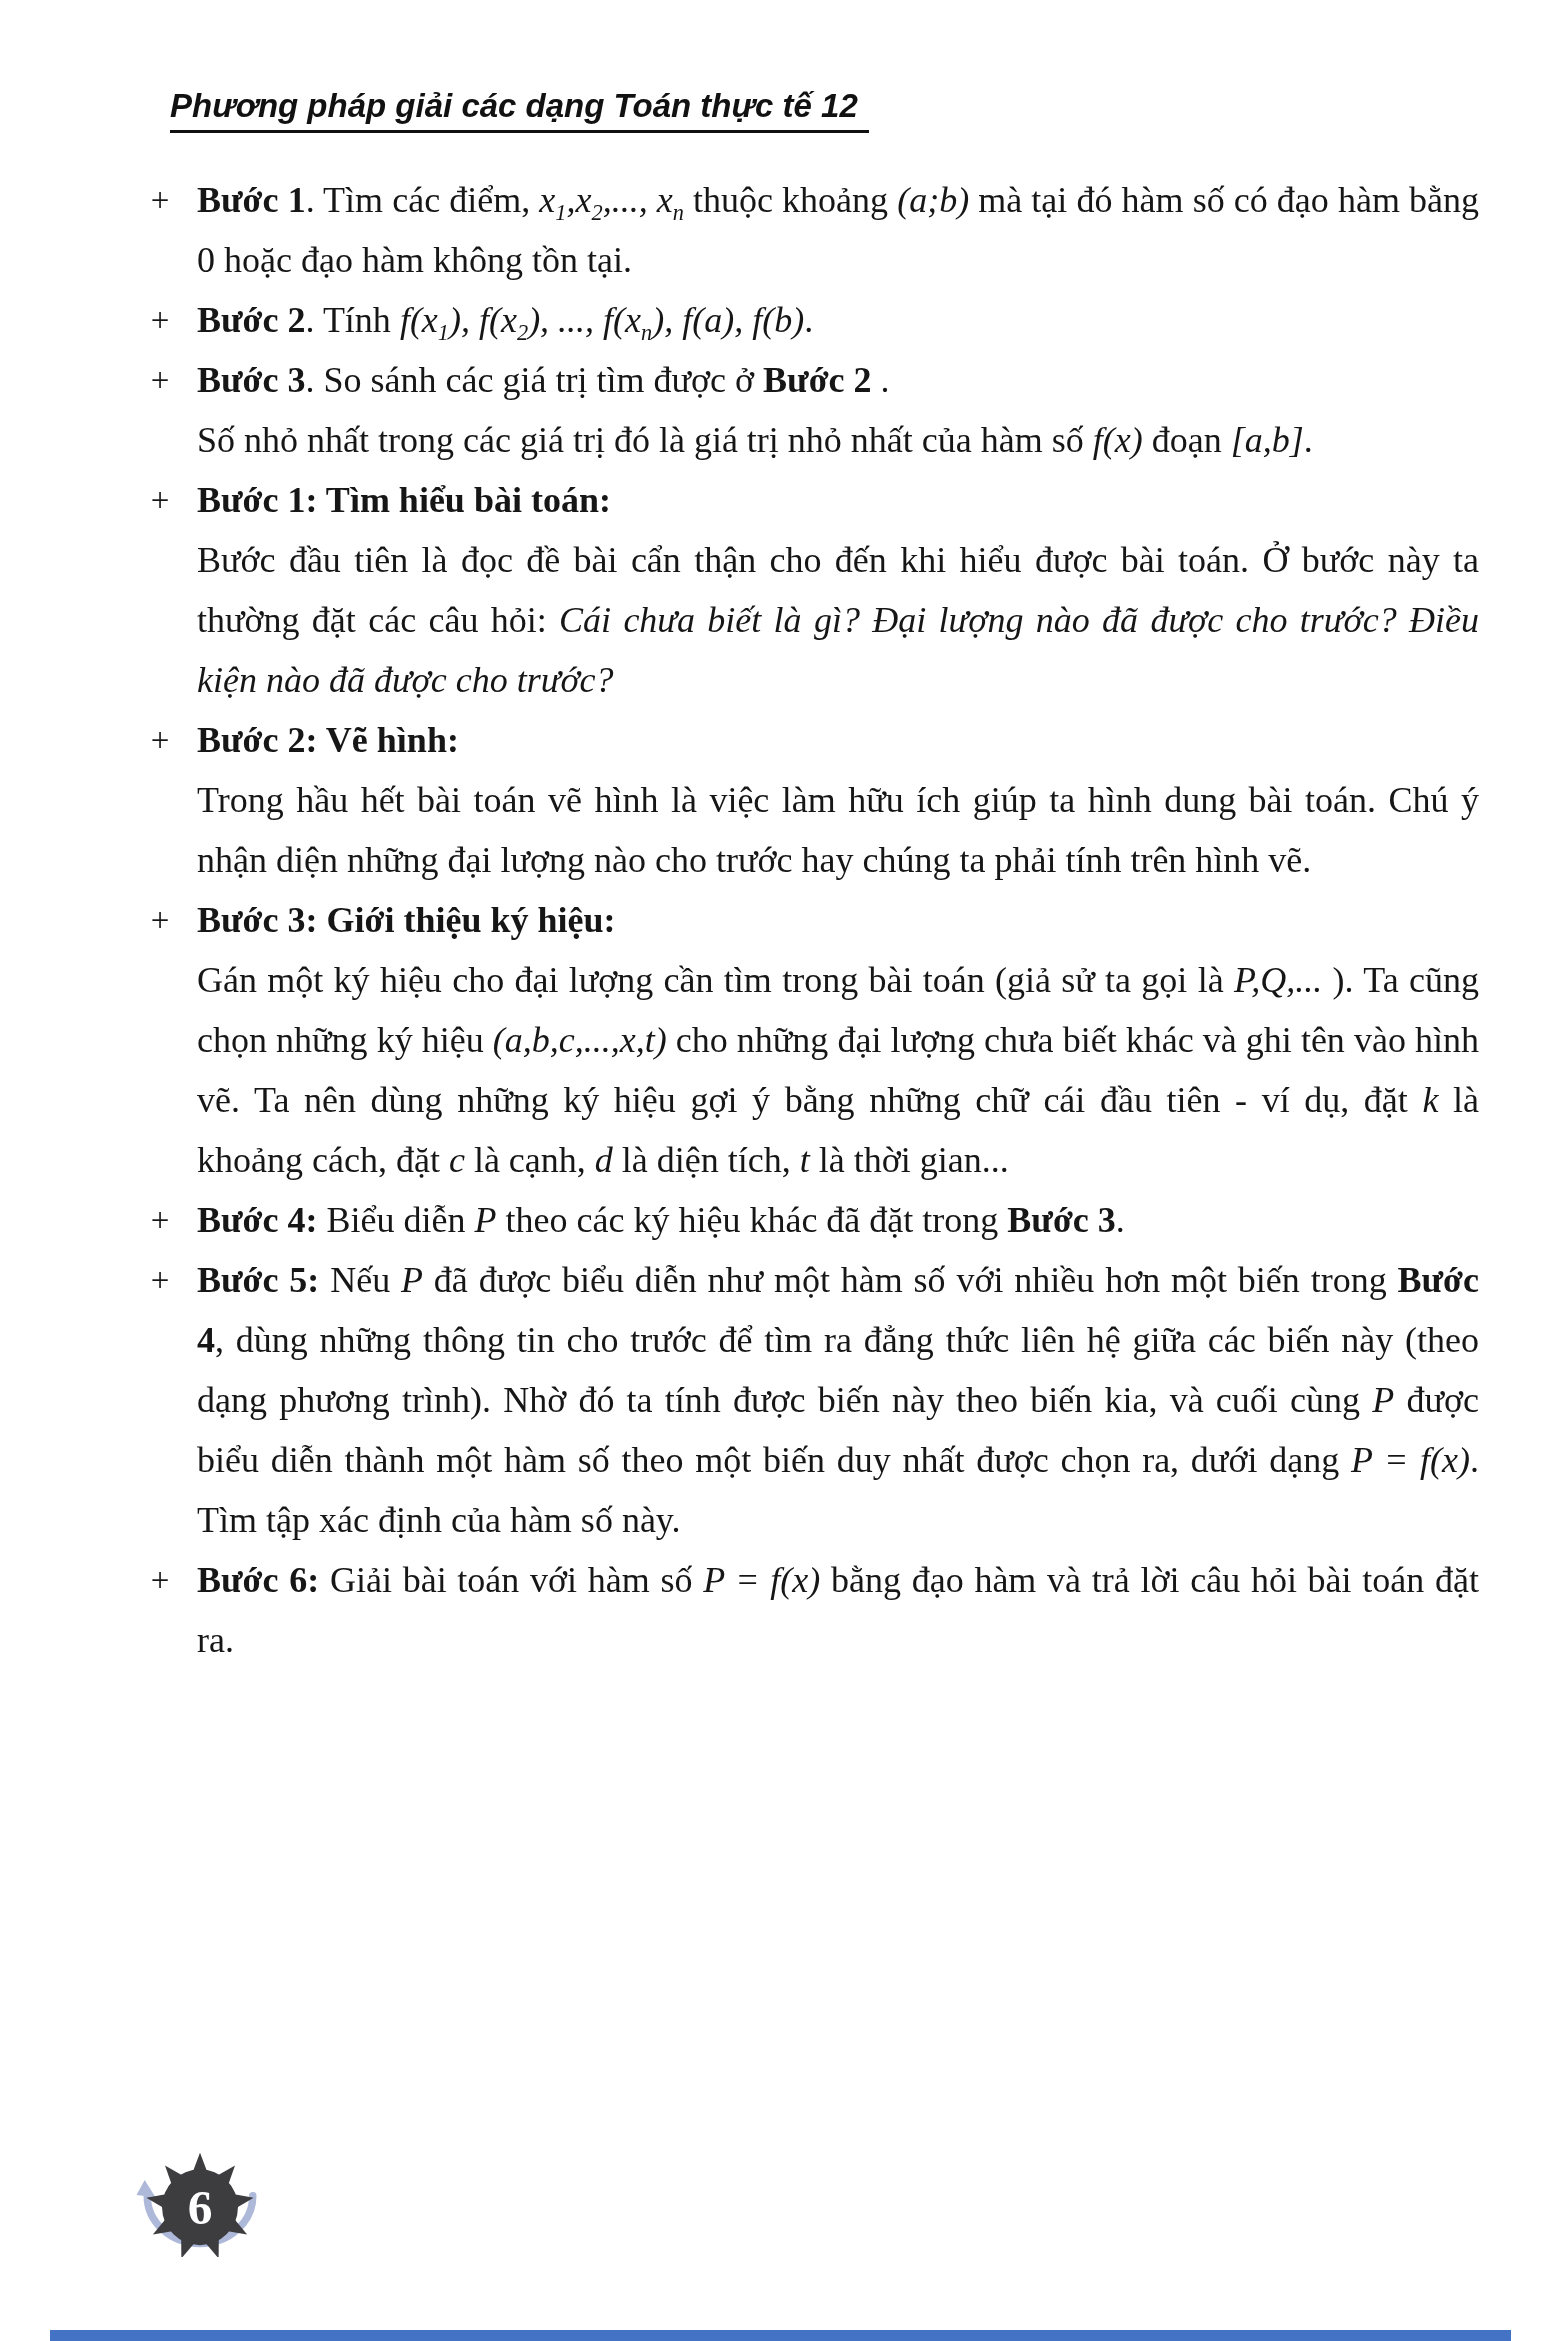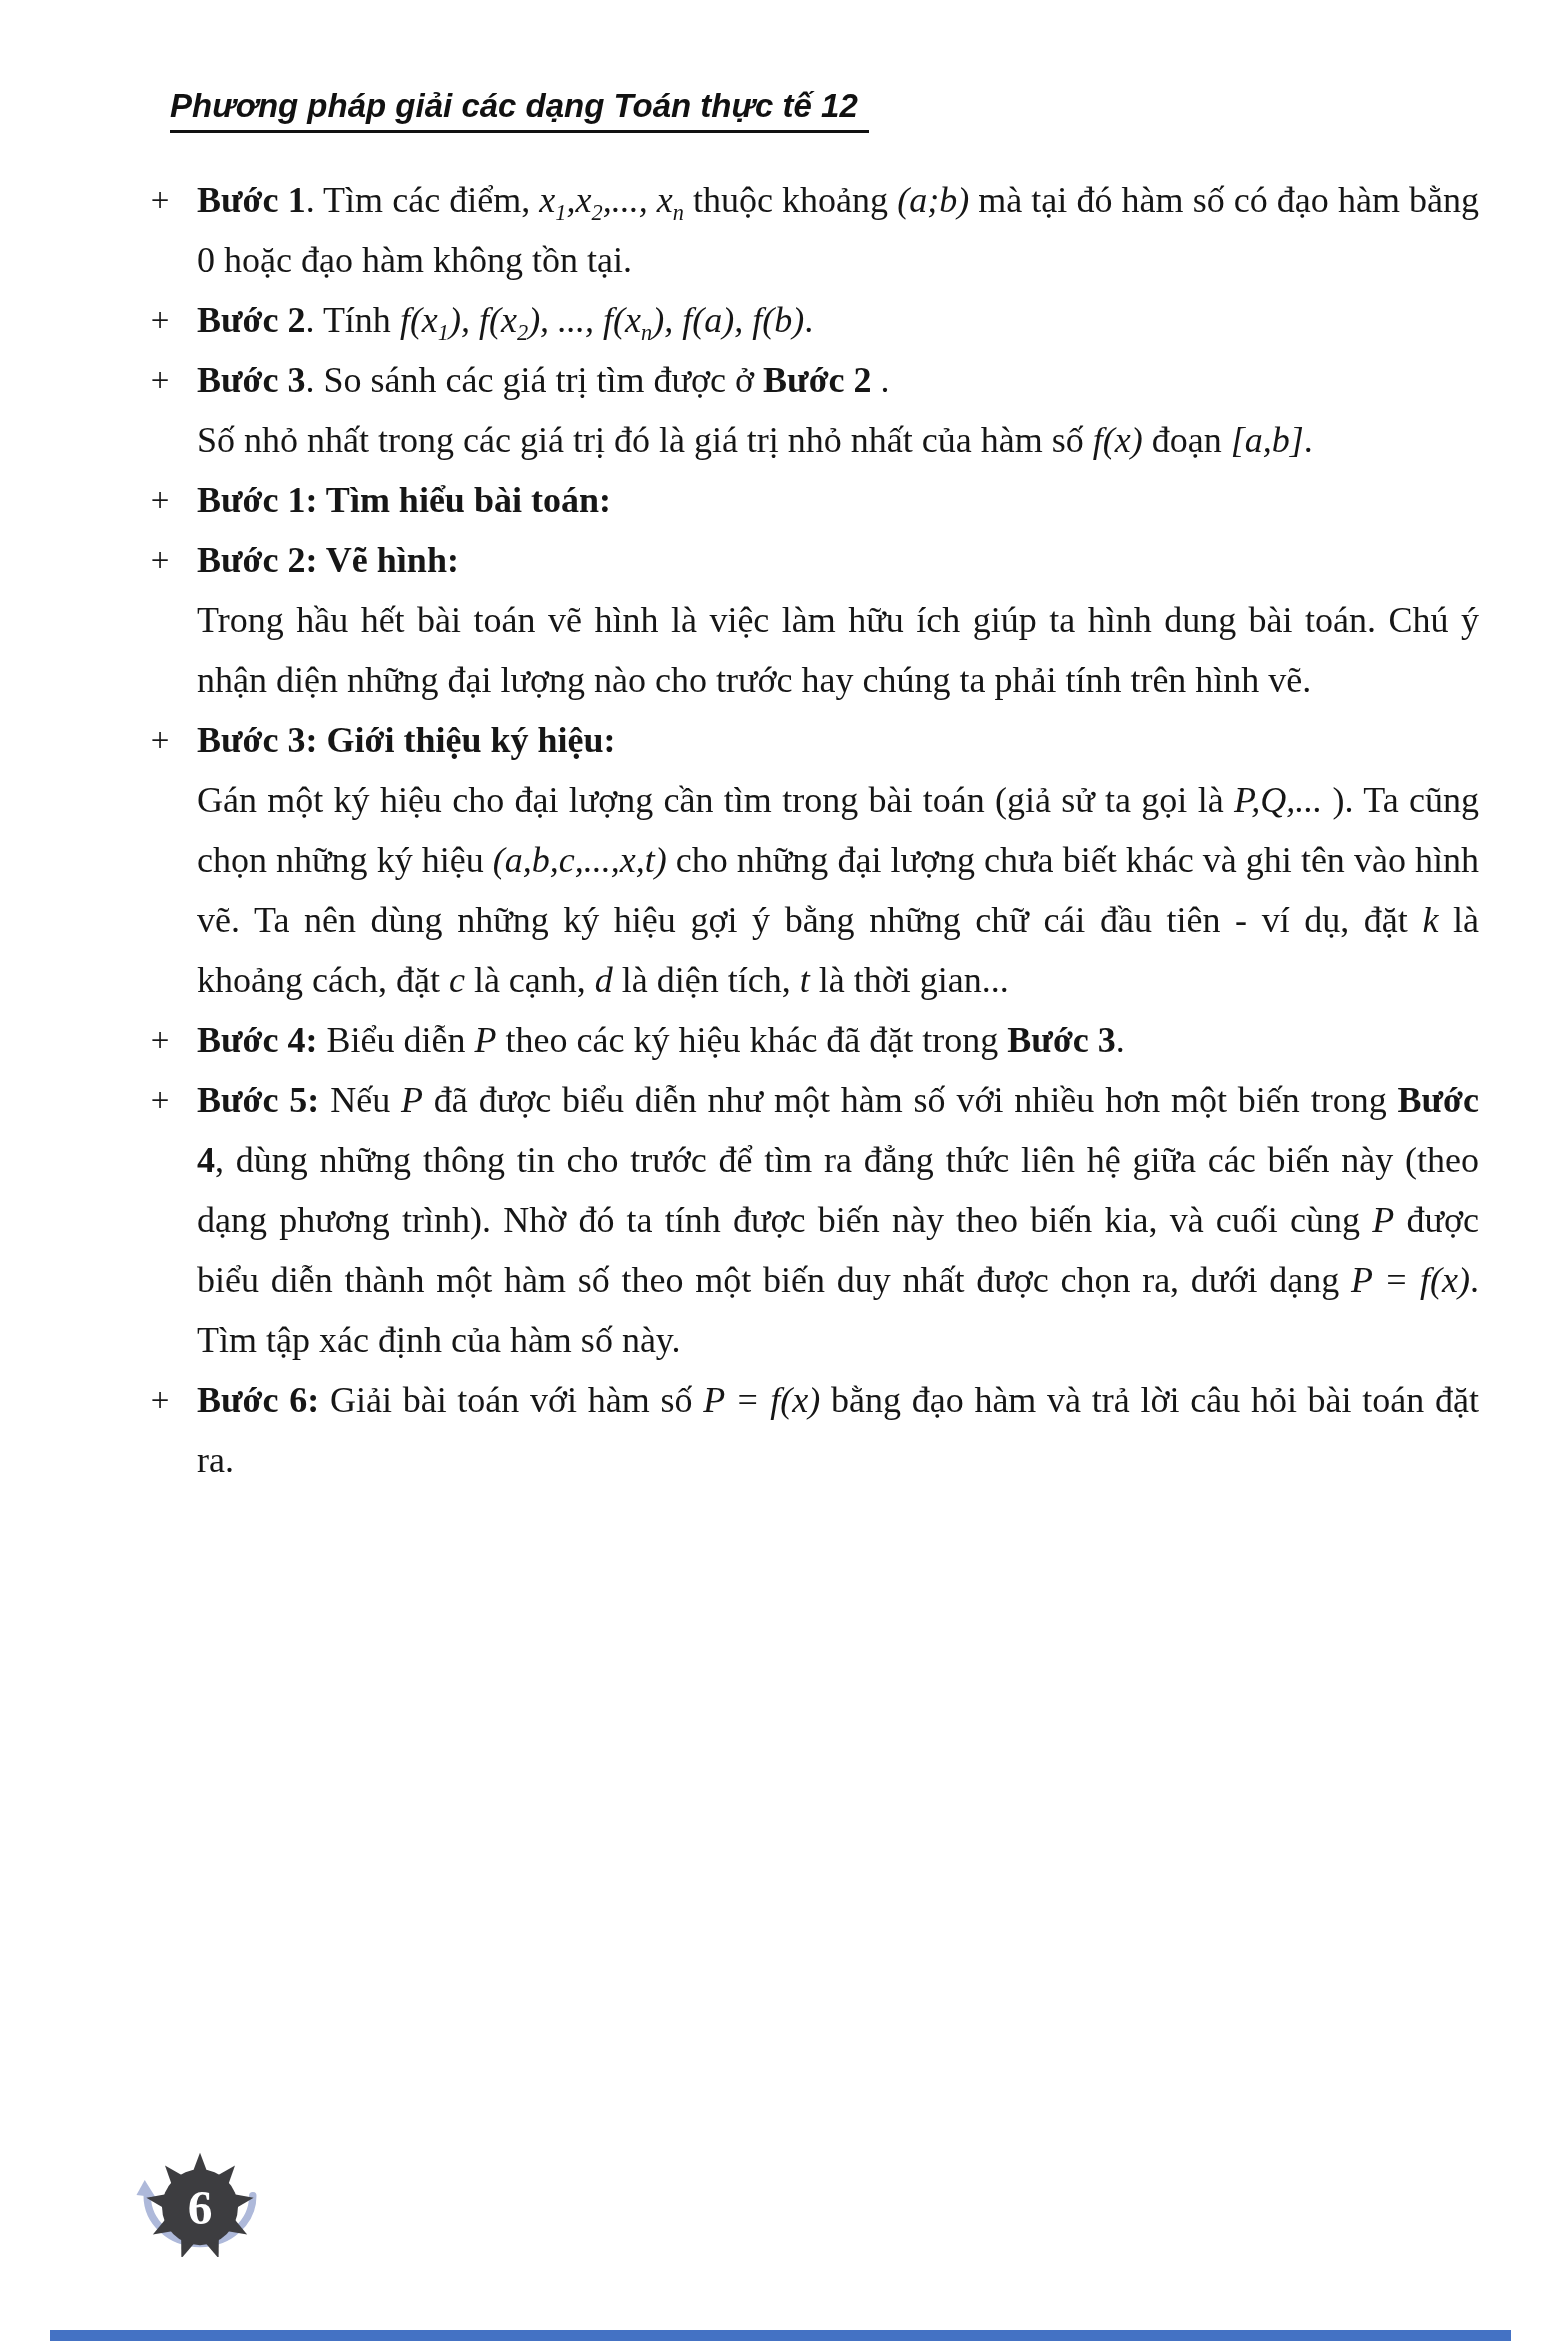--- a/index.html
+++ b/index.html
@@ -77,20 +77,21 @@
 <div class="page" style="color: rgb(22, 22, 22);">
 
   <div class="running-header">Phương pháp giải các dạng Toán thực tế 12</div>
 
   <div class="content">
       <div class="para bulleted"><span class="bullet">+</span><span class="run-b">Bước 1</span><span>. Tìm các điểm, </span><span class="run-m">x<sub>1</sub>,x<sub>2</sub>,..., x<sub>n</sub></span><span> thuộc khoảng </span><span class="run-m">(a;b)</span><span> mà tại đó hàm số có đạo hàm bằng 0 hoặc đạo hàm không tồn tại.</span></div>
       <div class="para bulleted"><span class="bullet">+</span><span class="run-b">Bước 2</span><span>. Tính </span><span class="run-m">f(x<sub>1</sub>), f(x<sub>2</sub>), ..., f(x<sub>n</sub>), f(a), f(b)</span><span>.</span></div>
       <div class="para bulleted"><span class="bullet">+</span><span class="run-b">Bước 3</span><span>. So sánh các giá trị tìm được ở </span><span class="run-b">Bước 2</span><span> .</span></div>
       <div class="para indent"><span>Số nhỏ nhất trong các giá trị đó là giá trị nhỏ nhất của hàm số </span><span class="run-m">f(x)</span><span> đoạn </span><span class="run-m">[a,b]</span><span>.</span></div>
       <div class="para bulleted"><span class="bullet">+</span><span class="run-b">Bước 1: Tìm hiểu bài toán:</span></div>
+      <div class="para indent"><span>Bước đầu tiên là đọc đề bài cẩn thận cho đến khi hiểu được bài toán. Ở bước này ta thường đặt các câu hỏi: </span><span class="run-i">Cái chưa biết là gì? Đại lượng nào đã được cho trước? Điều kiện nào đã được cho trước?</span></div>
       <div class="para bulleted"><span class="bullet">+</span><span class="run-b">Bước 2: Vẽ hình:</span></div>
       <div class="para indent"><span>Trong hầu hết bài toán vẽ hình là việc làm hữu ích giúp ta hình dung bài toán. Chú ý nhận diện những đại lượng nào cho trước hay chúng ta phải tính trên hình vẽ.</span></div>
       <div class="para bulleted"><span class="bullet">+</span><span class="run-b">Bước 3: Giới thiệu ký hiệu:</span></div>
       <div class="para indent"><span>Gán một ký hiệu cho đại lượng cần tìm trong bài toán (giả sử ta gọi là </span><span class="run-m">P,Q,...</span><span> ). Ta cũng chọn những ký hiệu </span><span class="run-m">(a,b,c,...,x,t)</span><span> cho những đại lượng chưa biết khác và ghi tên vào hình vẽ. Ta nên dùng những ký hiệu gợi ý bằng những chữ cái đầu tiên - ví dụ, đặt </span><span class="run-m">k</span><span> là khoảng cách, đặt </span><span class="run-m">c</span><span> là cạnh, </span><span class="run-m">d</span><span> là diện tích, </span><span class="run-m">t</span><span> là thời gian...</span></div>
       <div class="para bulleted"><span class="bullet">+</span><span class="run-b">Bước 4:</span><span> Biểu diễn </span><span class="run-m">P</span><span> theo các ký hiệu khác đã đặt trong </span><span class="run-b">Bước 3</span><span>.</span></div>
       <div class="para bulleted"><span class="bullet">+</span><span class="run-b">Bước 5:</span><span> Nếu </span><span class="run-m">P</span><span> đã được biểu diễn như một hàm số với nhiều hơn một biến trong </span><span class="run-b">Bước 4</span><span>, dùng những thông tin cho trước để tìm ra đẳng thức liên hệ giữa các biến này (theo dạng phương trình). Nhờ đó ta tính được biến này theo biến kia, và cuối cùng </span><span class="run-m">P</span><span> được biểu diễn thành một hàm số theo một biến duy nhất được chọn ra, dưới dạng </span><span class="run-m">P = f(x)</span><span>. Tìm tập xác định của hàm số này.</span></div>
       <div class="para bulleted"><span class="bullet">+</span><span class="run-b">Bước 6:</span><span> Giải bài toán với hàm số </span><span class="run-m">P = f(x)</span><span> bằng đạo hàm và trả lời câu hỏi bài toán đặt ra.</span></div>
     </div>
 
   <svg class="page-badge" viewBox="-80 -80 160 140" xmlns="http://www.w3.org/2000/svg">

